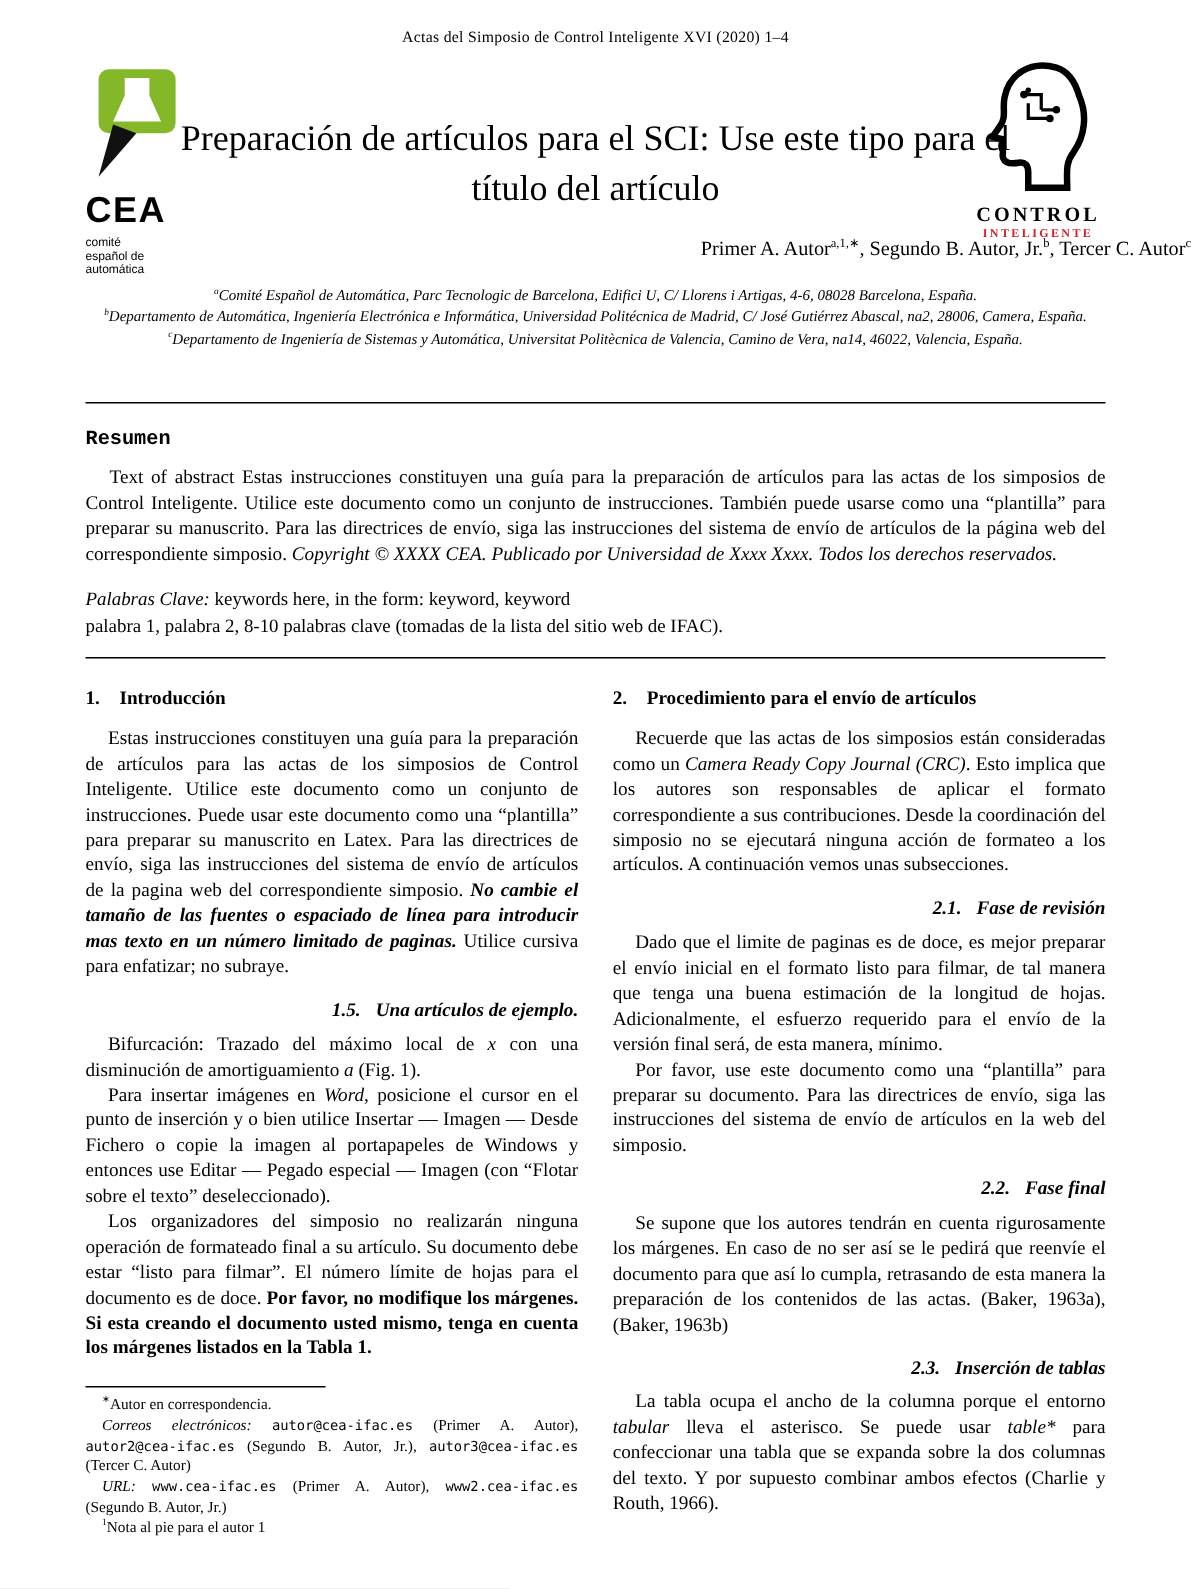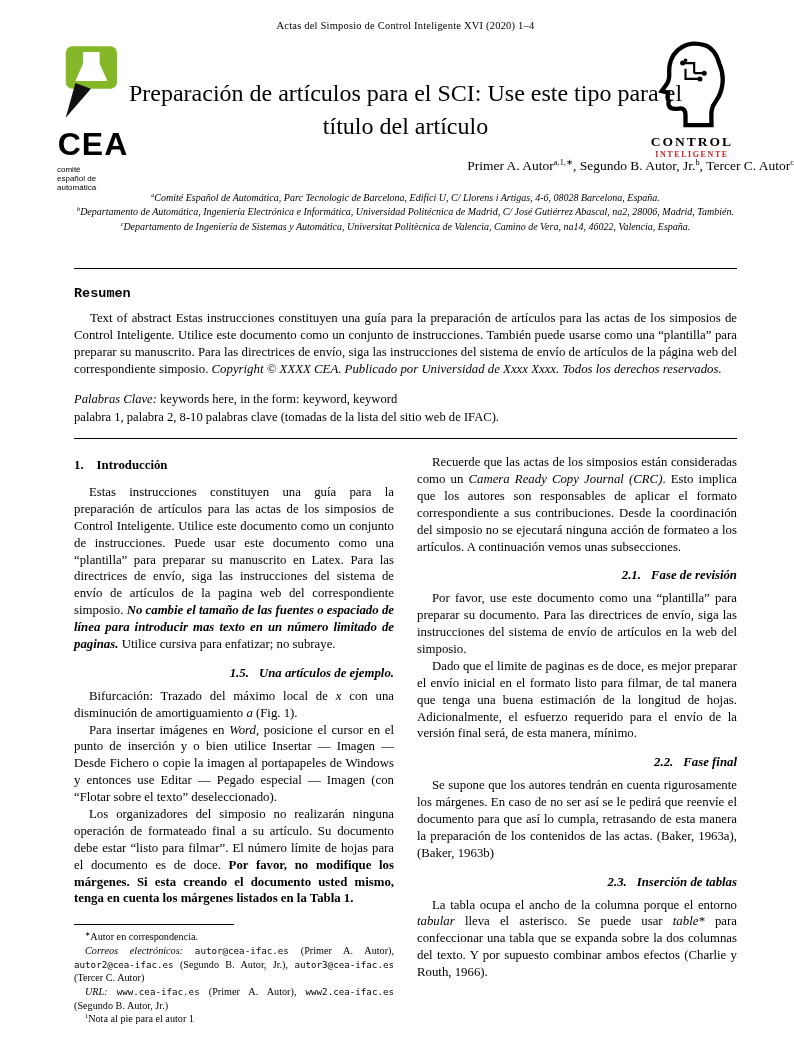--- a/index.html
+++ b/index.html
@@ -1,30 +1,29 @@
 <!DOCTYPE html>
 <html lang="es"><head>
 <meta charset="utf-8">
 <style>
   * { box-sizing: border-box; }
   html, body { margin: 0; padding: 0; background: #e8e8e8; }
   .page {
     width: 794px; height: 1059px; margin: 0 auto; background: #ffffff;
     position: relative; overflow: hidden; color: #000;
     font-family: "Liberation Serif", serif;
-    padding-left: 17px;
   }
   .running-head {
     padding-top: 20px; text-align: center; font-size: 10.5px; letter-spacing: .2px;
   }
   
   .logo-cea { position: absolute; left: 57px; top: 44px; width: 72px; }
   .logo-cea .acronym {
     font-family: "Liberation Sans", sans-serif; font-weight: bold;
-    font-size: 32px; letter-spacing: 1px; margin-top: 2px; text-align: center;
+    font-size: 24px; letter-spacing: 1px; margin-top: 2px;
   }
   .logo-cea .subtitle {
     font-family: "Liberation Sans", sans-serif; font-size: 8px;
     line-height: 1.15; white-space: pre-line; margin-top: 2px;
   }
   .logo-ci { position: absolute; right: 52px; top: 40px; width: 100px; text-align: center; }
   .logo-ci .ci-line1 {
     font-family: "Liberation Serif", serif; font-weight: bold;
     font-size: 13.5px; letter-spacing: 2px; margin-top: 2px;
   }
@@ -104,21 +103,21 @@
     <div>Preparación de artículos para el SCI: Use este tipo para el</div>
     <div>título del artículo</div>
   </div>
 
   <div class="authors">
     <span>Primer A. Autor</span><sup>a,1,∗</sup><span>, </span><span>Segundo B. Autor, Jr.</span><sup>b</sup><span>, </span><span>Tercer C. Autor</span><sup>c</sup>
   </div>
 
   <div class="affils">
     <div><sup>a</sup><span>Comité Español de Automática, Parc Tecnologic de Barcelona, Edifici U, C/ Llorens i Artigas, 4-6, 08028 Barcelona, España.</span></div>
-    <div><sup>b</sup><span>Departamento de Automática, Ingeniería Electrónica e Informática, Universidad Politécnica de Madrid, C/ José Gutiérrez Abascal, na2, 28006, Madrid, También.</span></div>
+    <div><sup>b</sup><span>Departamento de Automática, Ingeniería Electrónica e Informática, Universidad Politécnica de Madrid, C/ José Gutiérrez Abascal, na2, 28006, Camera, España.</span></div>
     <div><sup>c</sup><span>Departamento de Ingeniería de Sistemas y Automática, Universitat Politècnica de Valencia, Camino de Vera, na14, 46022, Valencia, España.</span></div>
   </div>
 
   <div class="rule rule-1"></div>
 
   <div class="front">
     <div class="resumen-h">Resumen</div>
     <p class="abstract-p"><span>Text of abstract Estas instrucciones constituyen una guía para la preparación de artículos para las actas de los simposios de Control Inteligente. Utilice este documento como un conjunto de instrucciones. También puede usarse como una “plantilla” para preparar su manuscrito. Para las directrices de envío, siga las instrucciones del sistema de envío de artículos de la página web del correspondiente simposio. </span><em>Copyright © XXXX CEA. Publicado por Universidad de Xxxx Xxxx. Todos los derechos reservados.</em></p>
     <div class="keywords">
       <div><em>Palabras Clave: </em><span>keywords here, in the form: keyword, keyword</span></div>
@@ -146,26 +145,27 @@
       <div class="fn-block">
         <div class="fn-rule"></div>
         <p class="fn"><sup>∗</sup><span>Autor en correspondencia.</span></p>
         <p class="fn"><em>Correos electrónicos: </em><span class="mono">autor@cea-ifac.es</span><span> (Primer A. Autor), </span><span class="mono">autor2@cea-ifac.es</span><span> (Segundo B. Autor, Jr.), </span><span class="mono">autor3@cea-ifac.es</span><span> (Tercer C. Autor)</span></p>
         <p class="fn"><em>URL: </em><span class="mono">www.cea-ifac.es</span><span> (Primer A. Autor), </span><span class="mono">www2.cea-ifac.es</span><span> (Segundo B. Autor, Jr.)</span></p>
         <p class="fn"><sup>1</sup><span>Nota al pie para el autor 1</span></p>
       </div>
     </div>
 
     <div class="col">
+      <h2 class="sec-h"><span class="num">2.</span><span>Procedimiento para el envío de artículos</span></h2>
 
       <p class="body"><span>Recuerde que las actas de los simposios están consideradas como un </span><em>Camera Ready Copy Journal (CRC)</em><span>. Esto implica que los autores son responsables de aplicar el formato correspondiente a sus contribuciones. Desde la coordinación del simposio no se ejecutará ninguna acción de formateo a los artículos. A continuación vemos unas subsecciones.</span></p>
 
       <h3 class="sub-h"><span class="num">2.1.</span><span>Fase de revisión</span></h3>
+      <p class="body">Dado que el limite de paginas es de doce, es mejor preparar el envío inicial en el formato listo para filmar, de tal manera que tenga una buena estimación de la longitud de hojas. Adicionalmente, el esfuerzo requerido para el envío de la versión final será, de esta manera, mínimo.</p>
       <p class="body">Por favor, use este documento como una “plantilla” para preparar su documento. Para las directrices de envío, siga las instrucciones del sistema de envío de artículos en la web del simposio.</p>
-      <p class="body">Dado que el limite de paginas es de doce, es mejor preparar el envío inicial en el formato listo para filmar, de tal manera que tenga una buena estimación de la longitud de hojas. Adicionalmente, el esfuerzo requerido para el envío de la versión final será, de esta manera, mínimo.</p>
 
       <h3 class="sub-h"><span class="num">2.2.</span><span>Fase final</span></h3>
       <p class="body">Se supone que los autores tendrán en cuenta rigurosamente los márgenes. En caso de no ser así se le pedirá que reenvíe el documento para que así lo cumpla, retrasando de esta manera la preparación de los contenidos de las actas. (Baker, 1963a), (Baker, 1963b)</p>
 
       <h3 class="sub-h"><span class="num">2.3.</span><span>Inserción de tablas</span></h3>
       <p class="body"><span>La tabla ocupa el ancho de la columna porque el entorno </span><em>tabular</em><span> lleva el asterisco. Se puede usar </span><em>table*</em><span> para confeccionar una tabla que se expanda sobre la dos columnas del texto. Y por supuesto combinar ambos efectos (Charlie y Routh, 1966).</span></p>
     </div>
 
   </div>
 </div>

